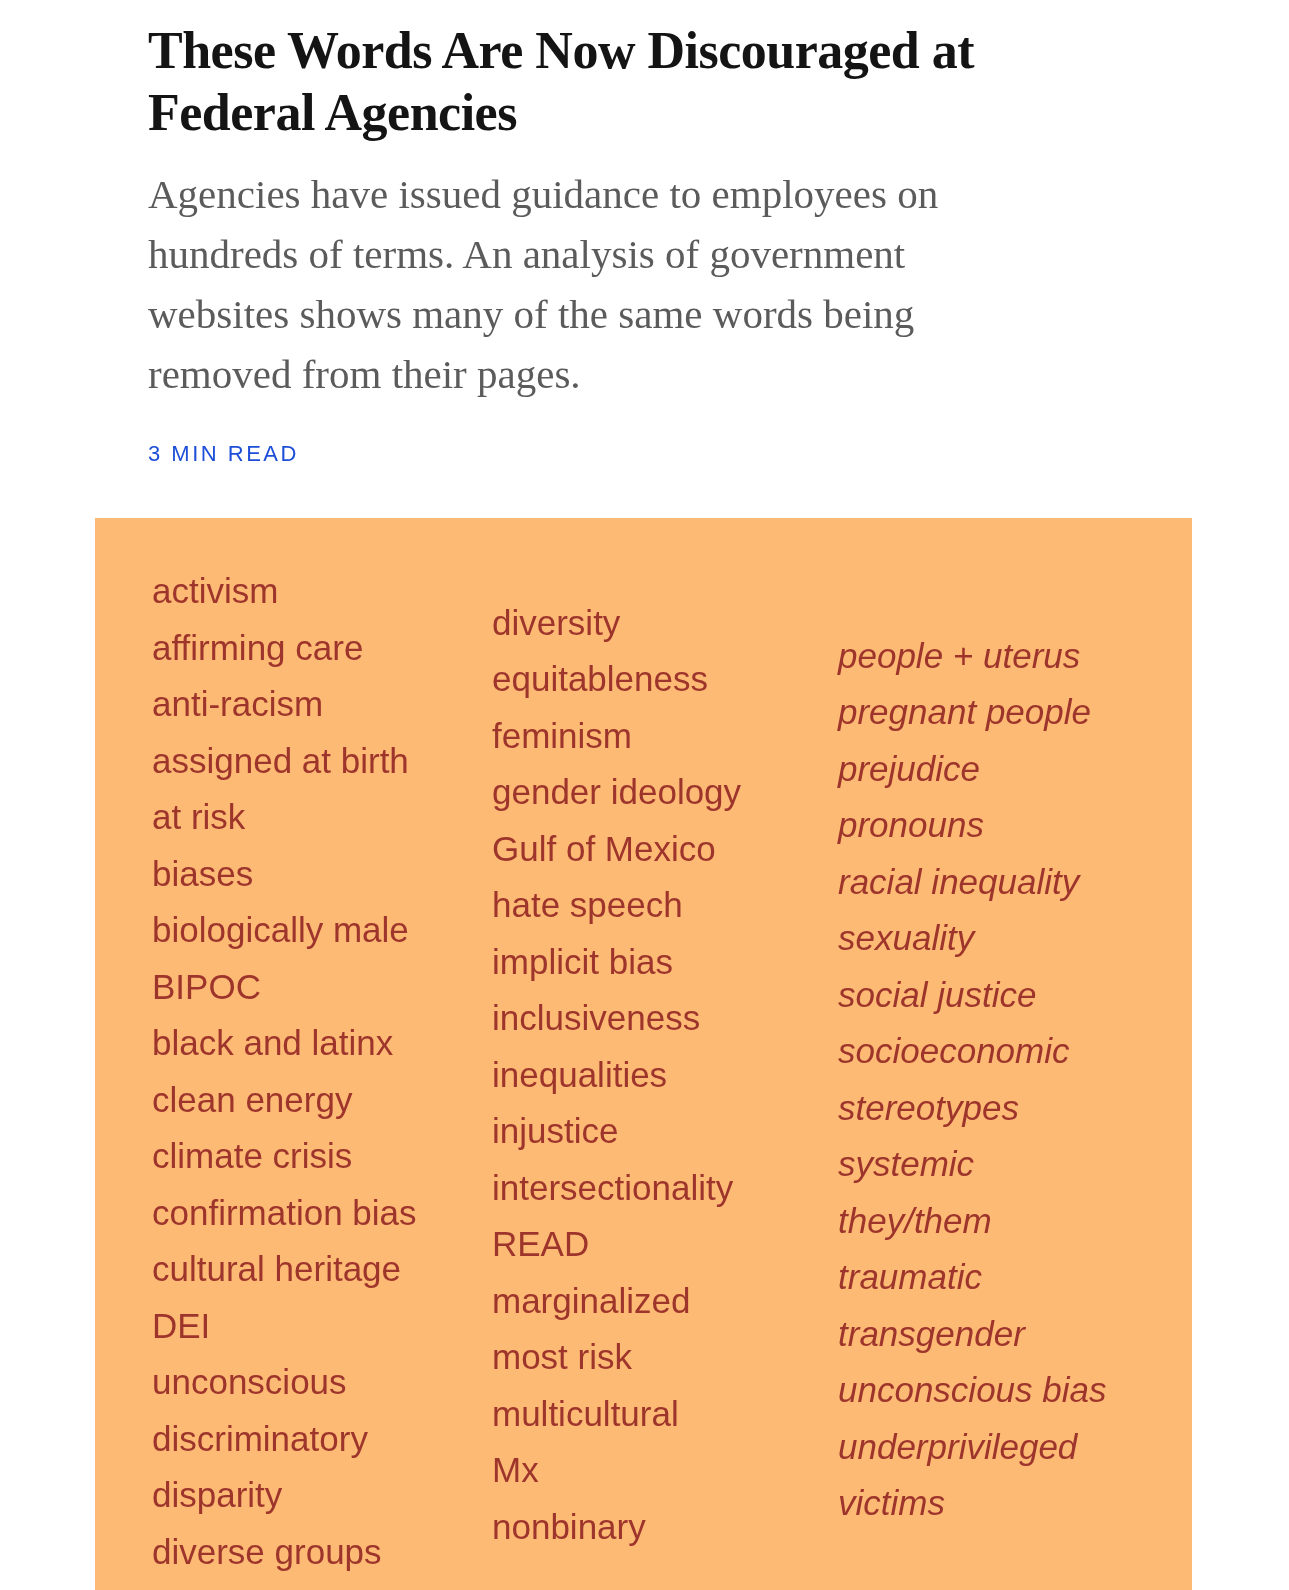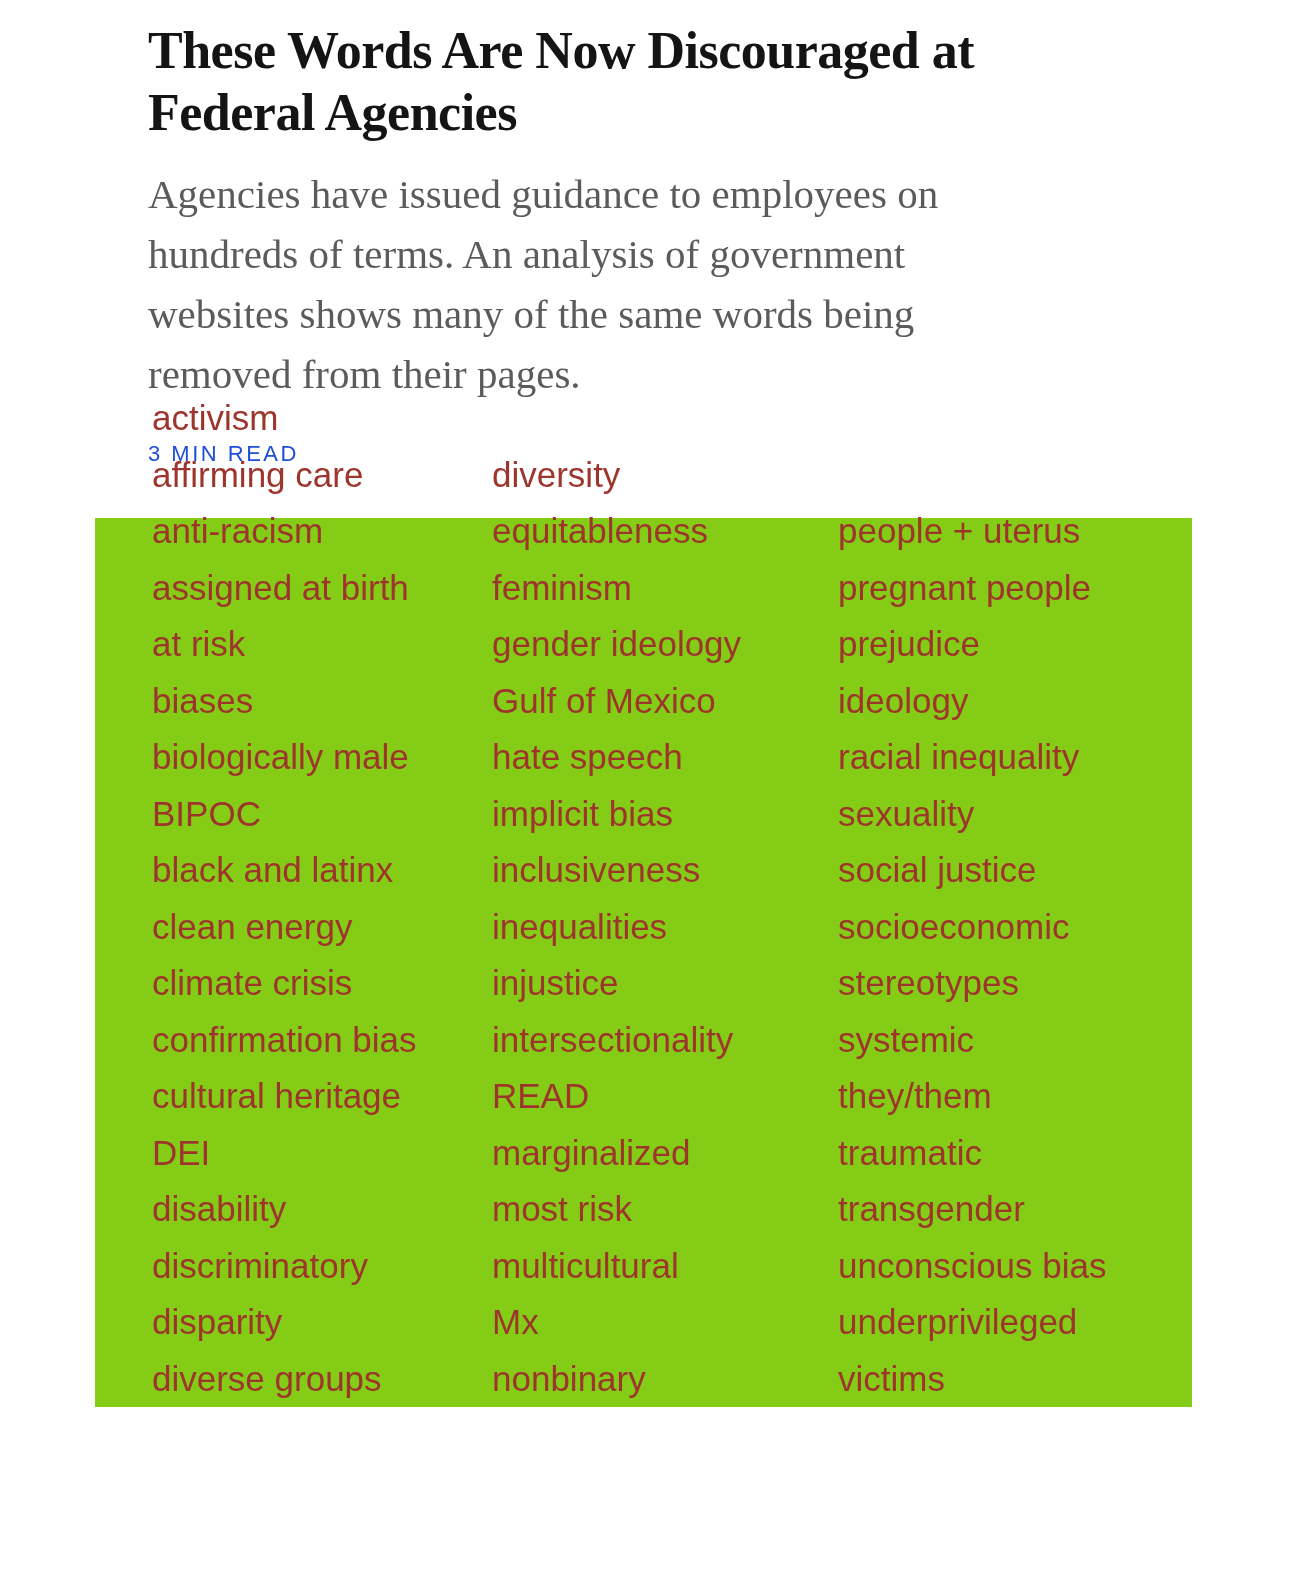--- a/index.html
+++ b/index.html
@@ -45,37 +45,37 @@
     font-size: 22px;
     line-height: 23px;
     letter-spacing: 2.5px;
     color: #1d4ed8;
   }
   .word-box {
     position: absolute;
     left: 95px;
     top: 518px;
     width: 1097px;
-    height: 889px;
-    background: #84cc16;
+    height: 1072px;
+    background: #fdba74;
     display: flex;
     flex-direction: row;
-    align-items: flex-end;
+    align-items: center;
     padding: 35px 0 0 57px;
   }
   .word-col {
     font-family: "Liberation Sans", sans-serif;
     font-size: 35px;
     line-height: 56.5px;
     color: #9e352c;
     white-space: nowrap;
   }
   .word-col.c1 { width: 340px; }
   .word-col.c2 { width: 346px; margin-top: 7px; }
-  .word-col.c3 { width: 330px; margin-top: 16px; }
+  .word-col.c3 { width: 330px; margin-top: 16px; font-style: italic; }
 </style>
 </head>
 <body>
 
 <div class="page">
 
   <div class="header">
     <h1 class="title">
       <span style="display:block">These Words Are Now Discouraged at</span>
       <span style="display:block">Federal Agencies</span>
@@ -98,21 +98,21 @@
         <div class="word">at risk</div>
         <div class="word">biases</div>
         <div class="word">biologically male</div>
         <div class="word">BIPOC</div>
         <div class="word">black and latinx</div>
         <div class="word">clean energy</div>
         <div class="word">climate crisis</div>
         <div class="word">confirmation bias</div>
         <div class="word">cultural heritage</div>
         <div class="word">DEI</div>
-        <div class="word">disability</div>
+        <div class="word">unconscious</div>
         <div class="word">discriminatory</div>
         <div class="word">disparity</div>
         <div class="word">diverse groups</div>
       </div>
     <div class="word-col c2">
         <div class="word">diversity</div>
         <div class="word">equitableness</div>
         <div class="word">feminism</div>
         <div class="word">gender ideology</div>
         <div class="word">Gulf of Mexico</div>
@@ -126,21 +126,21 @@
         <div class="word">marginalized</div>
         <div class="word">most risk</div>
         <div class="word">multicultural</div>
         <div class="word">Mx</div>
         <div class="word">nonbinary</div>
       </div>
     <div class="word-col c3">
         <div class="word">people + uterus</div>
         <div class="word">pregnant people</div>
         <div class="word">prejudice</div>
-        <div class="word">ideology</div>
+        <div class="word">pronouns</div>
         <div class="word">racial inequality</div>
         <div class="word">sexuality</div>
         <div class="word">social justice</div>
         <div class="word">socioeconomic</div>
         <div class="word">stereotypes</div>
         <div class="word">systemic</div>
         <div class="word">they/them</div>
         <div class="word">traumatic</div>
         <div class="word">transgender</div>
         <div class="word">unconscious bias</div>

